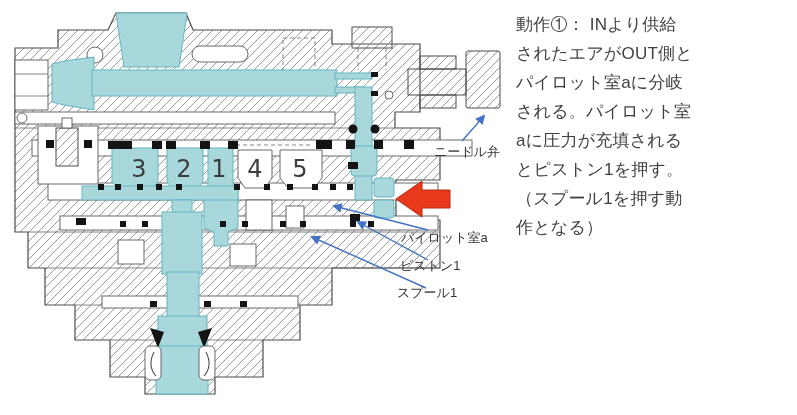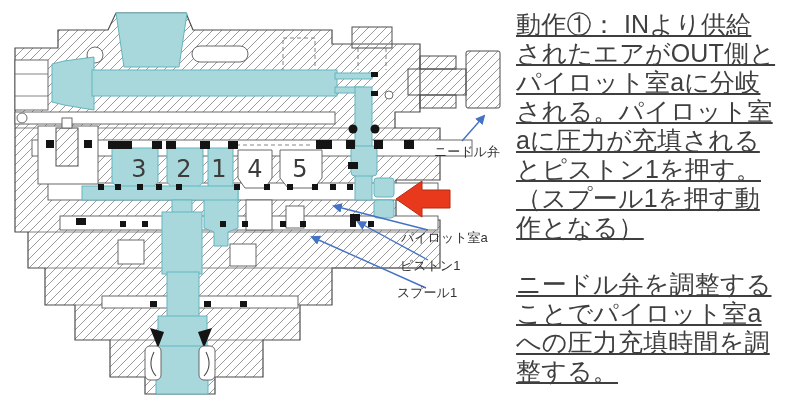--- a/index.html
+++ b/index.html
@@ -1,21 +1,21 @@
 <!DOCTYPE html>
 <html style="--air-passage: #a9d8dc; --air-passage-edge: #63b5bf; --red-arrow: #e8391d; --leader-blue: #4472c4; --outline: #4d4d4d; --seal: #141414; --text: #3f3f3f; --label: #333333;"><head>
 <meta charset="utf-8">
 <style>
   html,body{margin:0;padding:0;background:#fff;}
   .stage{position:relative;width:797px;height:415px;background:#fff;overflow:hidden;
          font-family:"Liberation Sans",sans-serif;}
   .diagram-wrap{position:absolute;left:0;top:0;width:515px;height:415px;}
   .text-panel{position:absolute;left:516px;top:10px;width:278px;color:var(--text,#3f3f3f);}
-  .text-panel p{margin:0;font-size:25px;line-height:29px;white-space:pre-line;
-                letter-spacing:0.2px;text-decoration:underline;}
+  .text-panel p{margin:0;font-size:17px;line-height:29px;white-space:pre-line;
+                letter-spacing:0.2px;}
   .text-panel p + p{margin-top:28px;}
   svg .air{fill:var(--air-passage,#a9d8dc);stroke:var(--air-passage-edge,#63b5bf);stroke-width:1;}
   svg .white{fill:#ffffff;stroke:#5a5a5a;stroke-width:0.9;}
   svg .seal{fill:var(--seal,#141414);stroke:none;}
   svg .outline{fill:none;stroke:var(--outline,#4d4d4d);stroke-width:1.1;}
   svg .thin{fill:none;stroke:#666;stroke-width:0.8;}
   svg .dash{fill:none;stroke:#777;stroke-width:0.9;stroke-dasharray:4 3;}
   svg .lbl{font:13px "Liberation Sans",sans-serif;fill:var(--label,#333);}
   svg .num{font:24px "DejaVu Sans",sans-serif;fill:#3c3c3c;}
   svg .leader{stroke:var(--leader-blue,#4472c4);stroke-width:1.4;fill:none;}
@@ -180,19 +180,15 @@
 
   <div class="text-panel">
     <p>動作①： INより供給
 されたエアがOUT側と
 パイロット室aに分岐
 される。パイロット室
 aに圧力が充填される
 とピストン1を押す。
 （スプール1を押す動
 作となる）</p>
-    <p>ニードル弁を調整する
-ことでパイロット室a
-への圧力充填時間を調
-整する。</p>
   </div>
 
 </div>
 
 </body></html>

